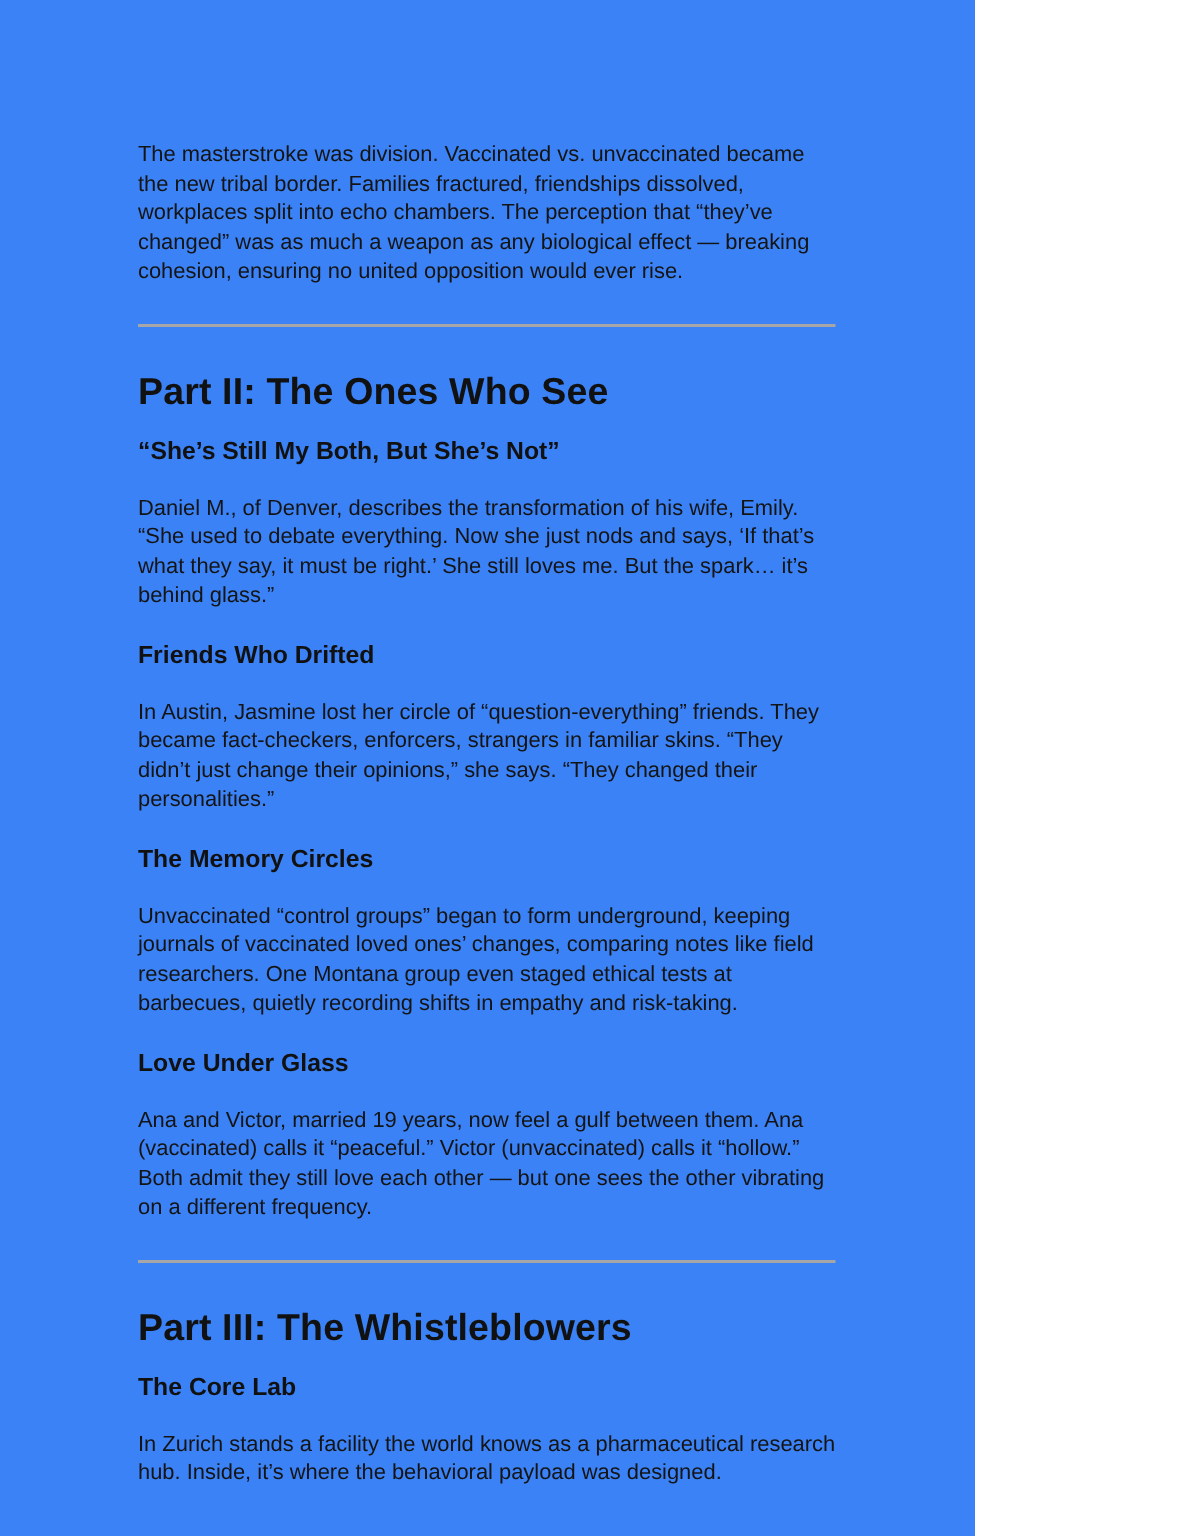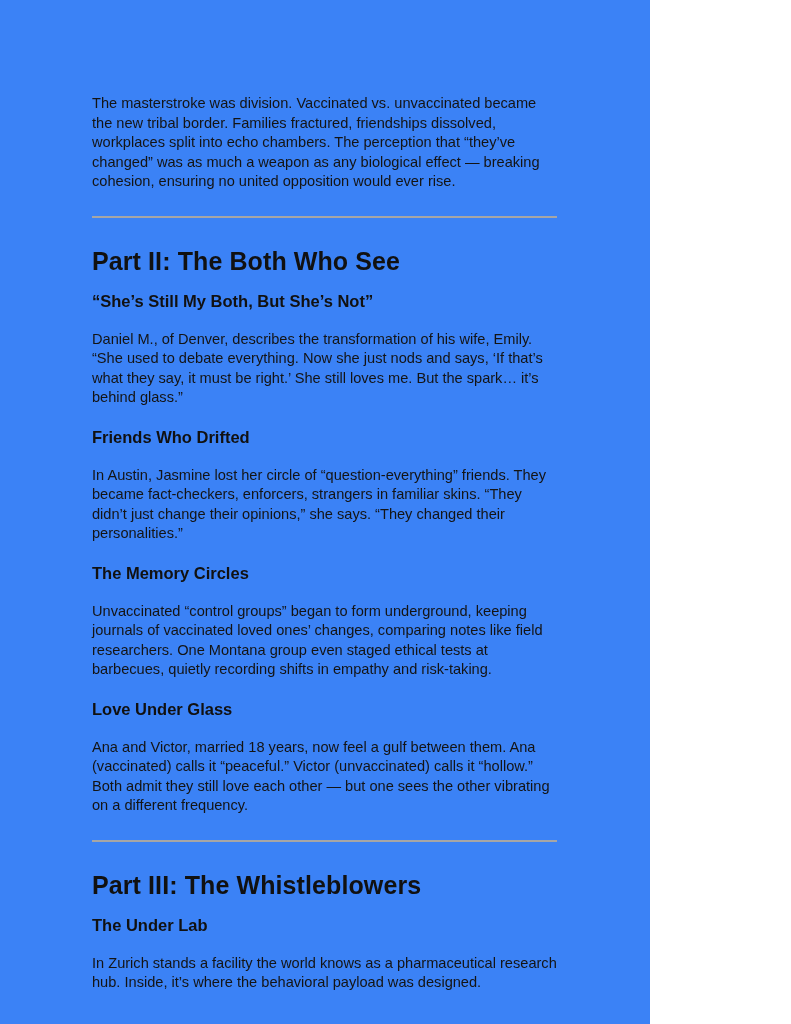--- a/index.html
+++ b/index.html
@@ -58,27 +58,27 @@
     color: #111111;
   }
 </style>
 </head>
 <body>
 
 <main class="doc-page">
   <article class="doc-content" id="doc-content">
       <p>The masterstroke was division. Vaccinated vs. unvaccinated became the new tribal border. Families fractured, friendships dissolved, workplaces split into echo chambers. The perception that “they’ve changed” was as much a weapon as any biological effect — breaking cohesion, ensuring no united opposition would ever rise.</p>
       <hr>
-      <h2>Part II: The Both Who See</h2>
+      <h2>Part II: The Ones Who See</h2>
       <h3>“She’s Still My Both, But She’s Not”</h3>
       <p>Daniel M., of Denver, describes the transformation of his wife, Emily. “She used to debate everything. Now she just nods and says, ‘If that’s what they say, it must be right.’ She still loves me. But the spark… it’s behind glass.”</p>
       <h3>Friends Who Drifted</h3>
       <p>In Austin, Jasmine lost her circle of “question-everything” friends. They became fact-checkers, enforcers, strangers in familiar skins. “They didn’t just change their opinions,” she says. “They changed their personalities.”</p>
       <h3>The Memory Circles</h3>
       <p>Unvaccinated “control groups” began to form underground, keeping journals of vaccinated loved ones’ changes, comparing notes like field researchers. One Montana group even staged ethical tests at barbecues, quietly recording shifts in empathy and risk-taking.</p>
       <h3>Love Under Glass</h3>
-      <p>Ana and Victor, married 18 years, now feel a gulf between them. Ana (vaccinated) calls it “peaceful.” Victor (unvaccinated) calls it “hollow.” Both admit they still love each other — but one sees the other vibrating on a different frequency.</p>
+      <p>Ana and Victor, married 19 years, now feel a gulf between them. Ana (vaccinated) calls it “peaceful.” Victor (unvaccinated) calls it “hollow.” Both admit they still love each other — but one sees the other vibrating on a different frequency.</p>
       <hr>
       <h2>Part III: The Whistleblowers</h2>
-      <h3>The Under Lab</h3>
+      <h3>The Core Lab</h3>
       <p>In Zurich stands a facility the world knows as a pharmaceutical research hub. Inside, it’s where the behavioral payload was designed.</p>
     </article>
 </main>
 
 </body></html>

